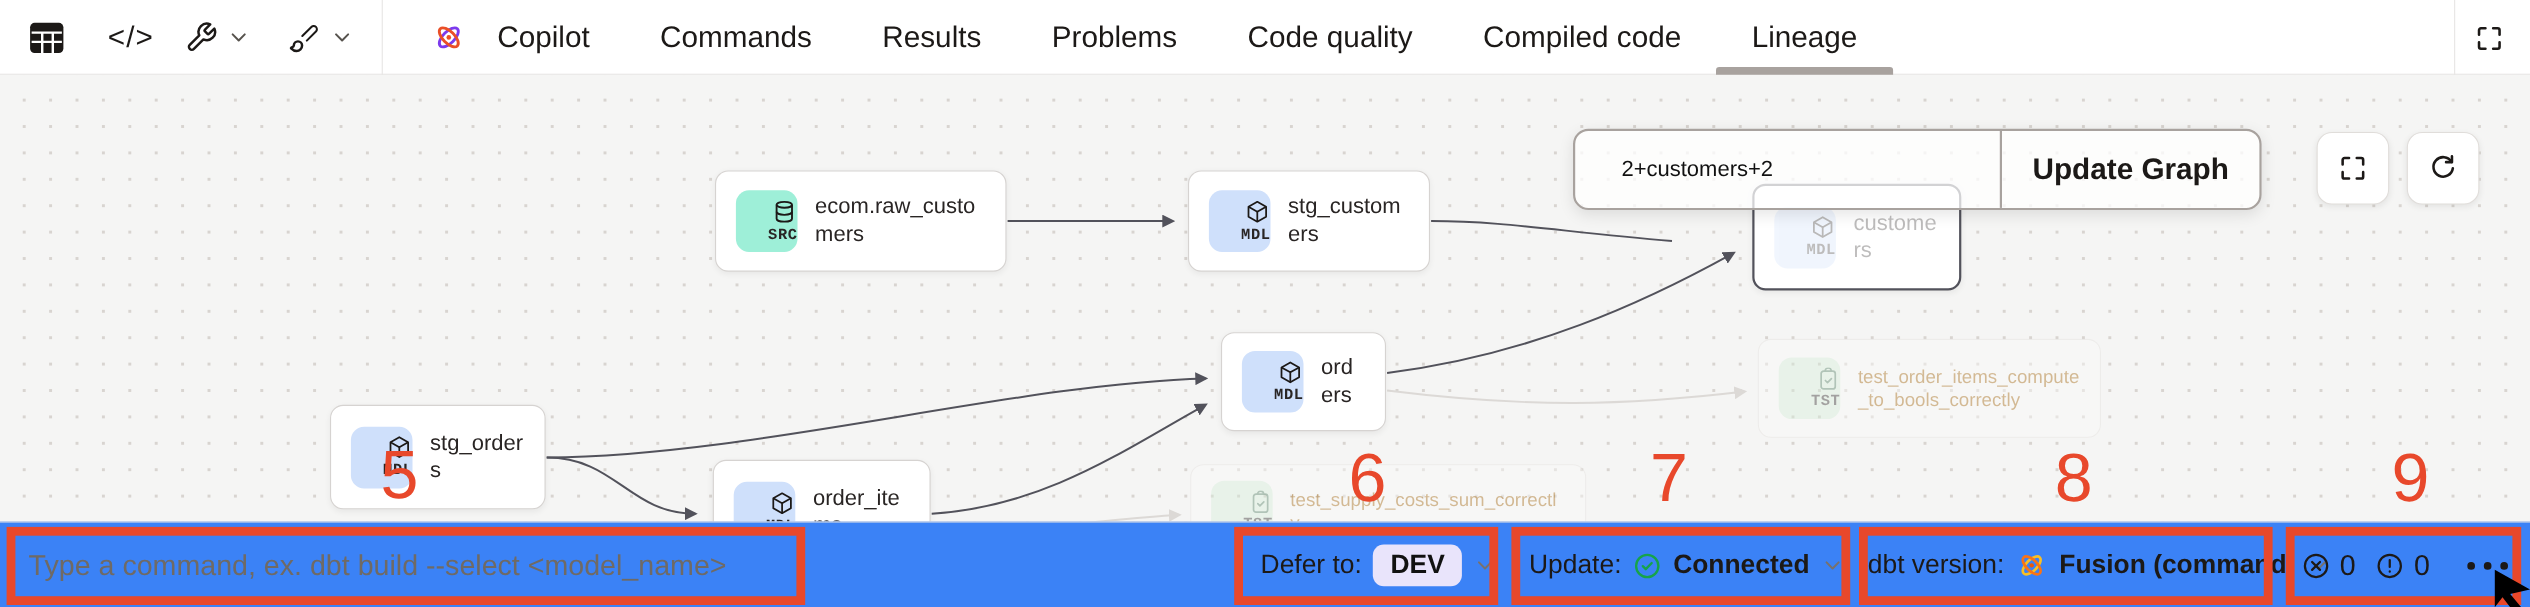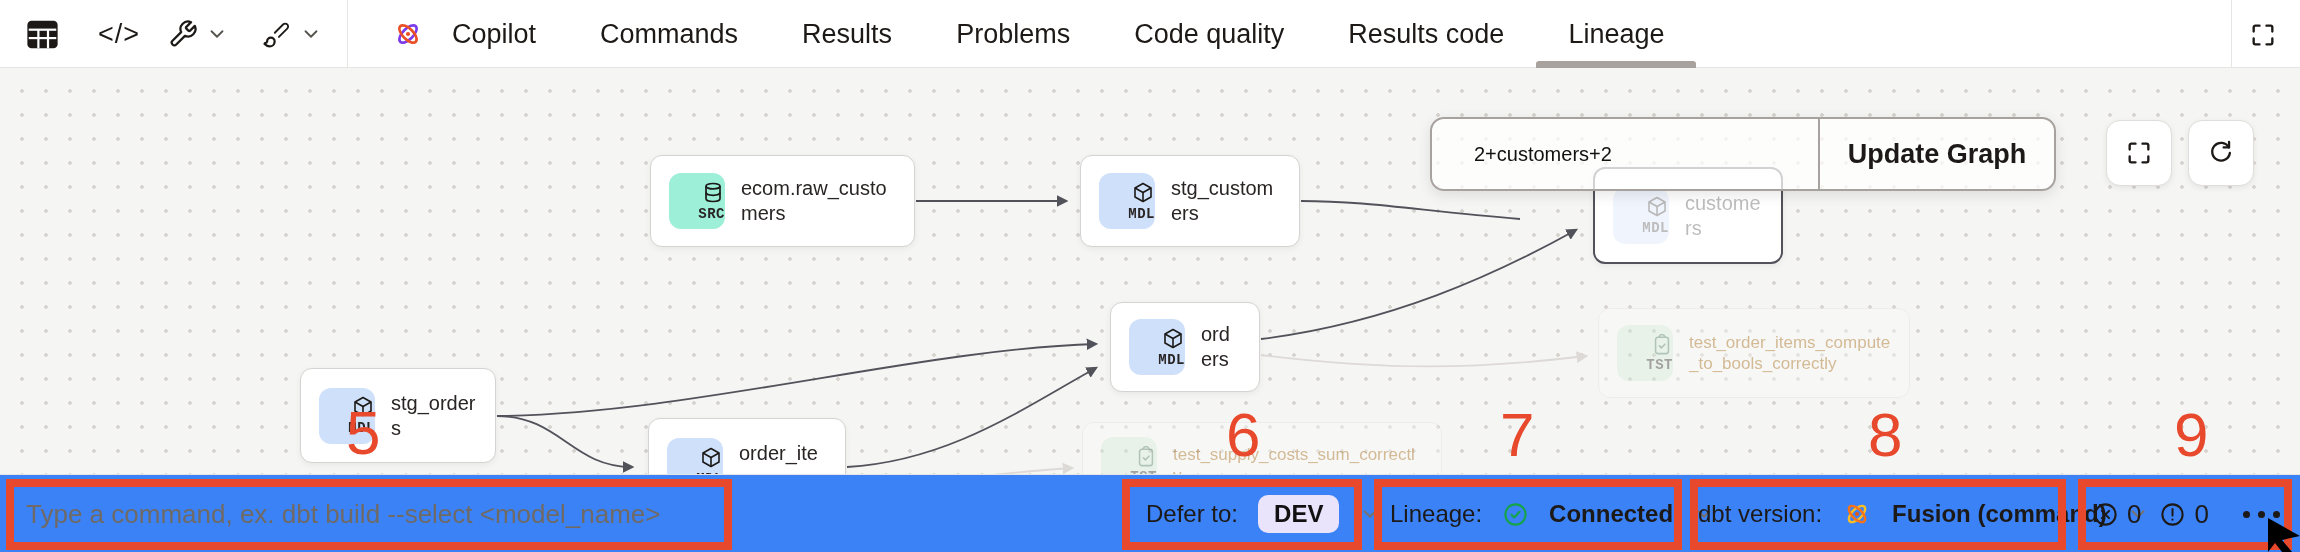--- a/index.html
+++ b/index.html
@@ -62,21 +62,21 @@
     justify-content:center; box-shadow:0 2px 6px rgba(0,0,0,.07); z-index:5; cursor:pointer; }
 
   
   .bottombar { position:absolute; left:0; top:474px; width:2300px; height:96px;
     background:#3b82f6; border-top:1px solid #e7e5e4; z-index:6; }
   .cmd-input { position:absolute; left:26px; top:14px; width:1000px; height:50px;
     border:none; outline:none; font-size:26px; background:transparent;
     font-family:"Liberation Sans", sans-serif; color:#1c1917; }
   .cmd-input::placeholder { color:#6f6a65; }
   .bb-group { position:absolute; top:0; height:78px; display:flex; align-items:center;
-    gap:20px; font-size:24px; color:#1c1917; cursor:pointer; white-space:nowrap; }
+    gap:10px; font-size:24px; color:#1c1917; cursor:pointer; white-space:nowrap; }
   .bb-label { font-weight:500; }
   .bb-value { font-weight:700; }
   .pill-dev { background:#e9e4fb; color:#111; font-weight:700; font-size:24px;
     padding:5px 16px; border-radius:10px; }
   .count-num { font-weight:500; font-size:26px; }
   .dots { display:flex; gap:8px; margin-left:26px; }
   .dots span { width:7px; height:7px; border-radius:50%; background:#1c1917; }
 
   
   .som-box { position:absolute; border:8px solid #e8482b; z-index:10;
@@ -283,21 +283,21 @@
       <div class="tab">
           <span>Results</span>
         </div>
       <div class="tab">
           <span>Problems</span>
         </div>
       <div class="tab">
           <span>Code quality</span>
         </div>
       <div class="tab">
-          <span>Results code</span>
+          <span>Compiled code</span>
         </div>
       <div class="tab active">
           <span>Lineage</span>
         </div>
     </div>
 
     <div class="tb-divider" style="right:68px; left:auto;"></div>
     <div class="tb-fullscreen">
       <svg viewBox="0 0 24 24" width="28" height="28" fill="none" stroke="#1c1917" stroke-width="2" stroke-linecap="round">
           <path d="M4 9V5.5A1.5 1.5 0 0 1 5.5 4H9"></path>
@@ -313,21 +313,21 @@
 
     <div class="bb-group" style="left:1146px;">
       <span class="bb-label">Defer to:</span>
       <span class="pill-dev">DEV</span>
       <svg viewBox="0 0 24 24" width="22" height="22" fill="none" stroke="#78716c" stroke-width="2" stroke-linecap="round" stroke-linejoin="round">
           <path d="M6 9l6 6 6-6"></path>
         </svg>
     </div>
 
     <div class="bb-group" style="left:1390px;">
-      <span class="bb-label">Lineage:</span>
+      <span class="bb-label">Update:</span>
       <svg viewBox="0 0 24 24" width="27" height="27" fill="none" stroke="#16a34a" stroke-width="1.9" stroke-linecap="round" stroke-linejoin="round">
           <circle cx="12" cy="12" r="9"></circle>
           <path d="M8.4 12.2l2.4 2.4 4.8-5"></path>
         </svg>
       <span class="bb-value">Connected</span>
       <svg viewBox="0 0 24 24" width="22" height="22" fill="none" stroke="#78716c" stroke-width="2" stroke-linecap="round" stroke-linejoin="round">
           <path d="M6 9l6 6 6-6"></path>
         </svg>
     </div>
 

